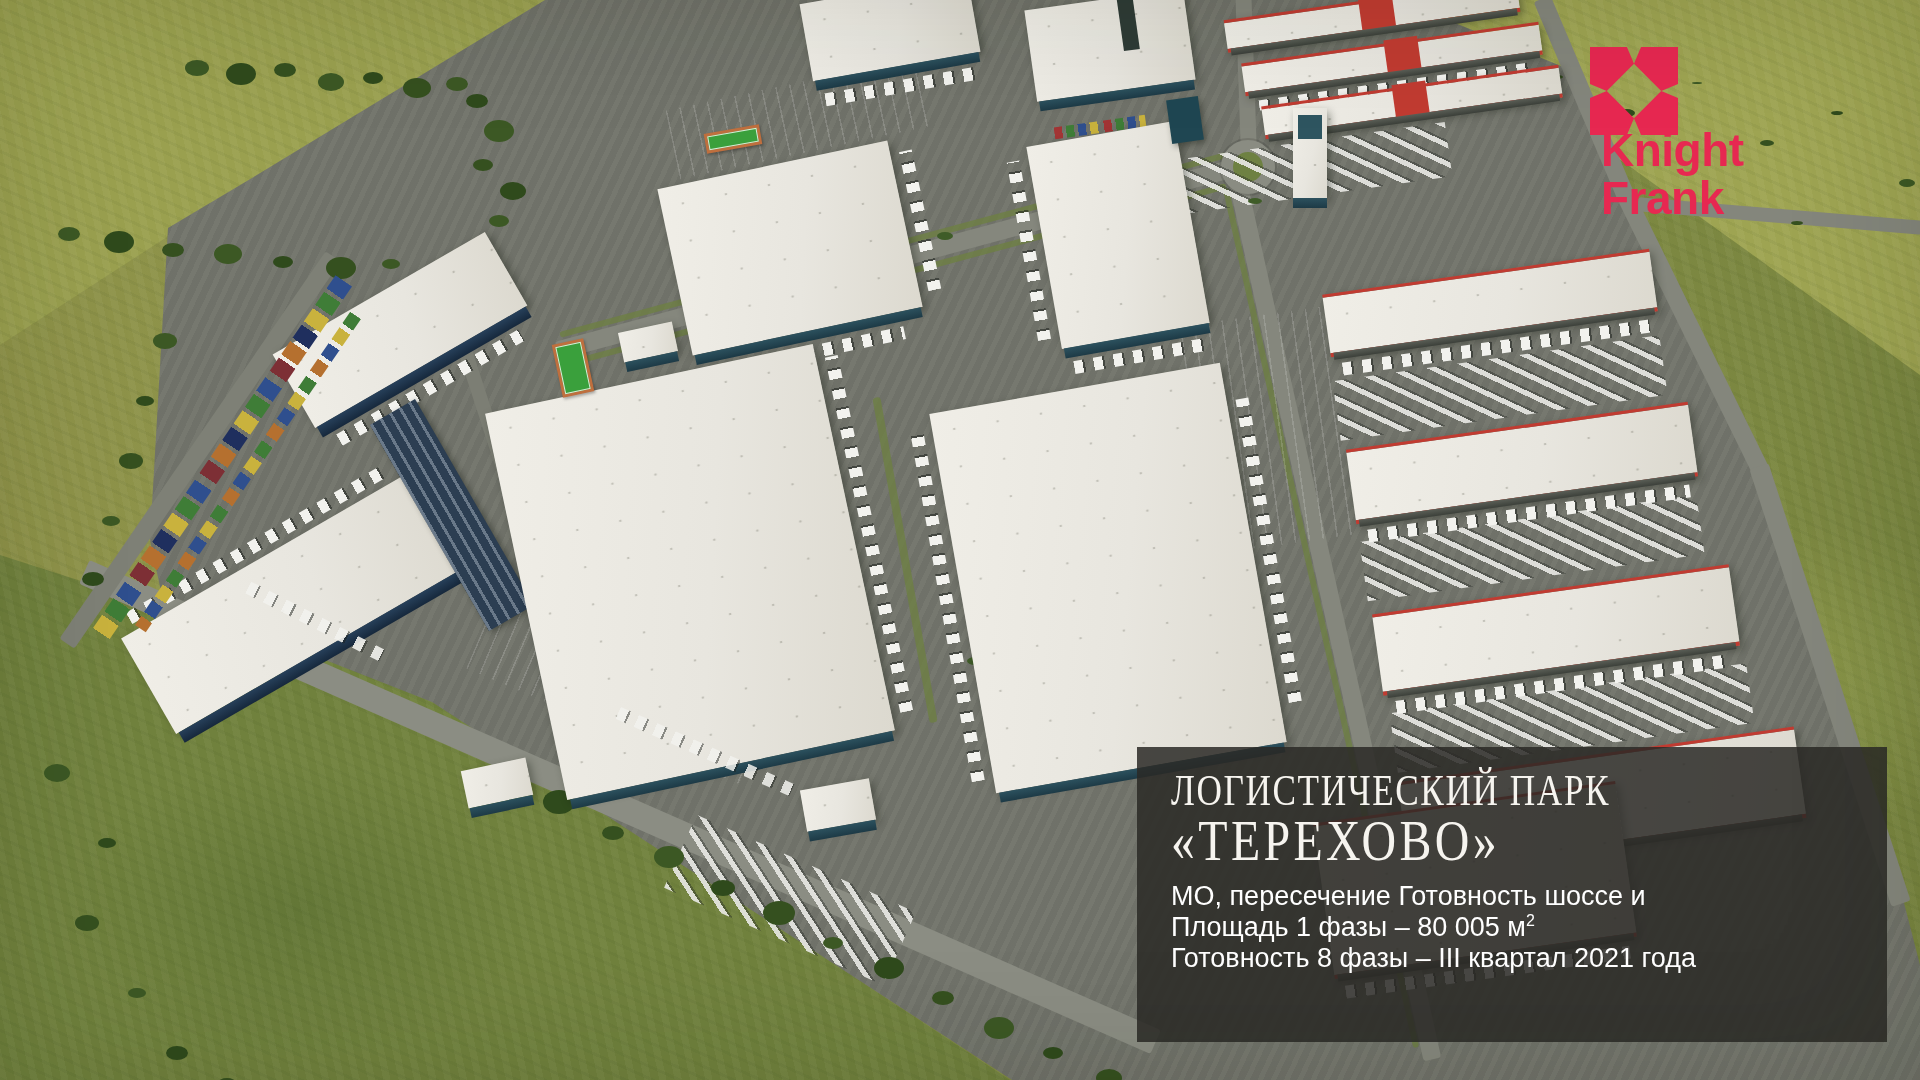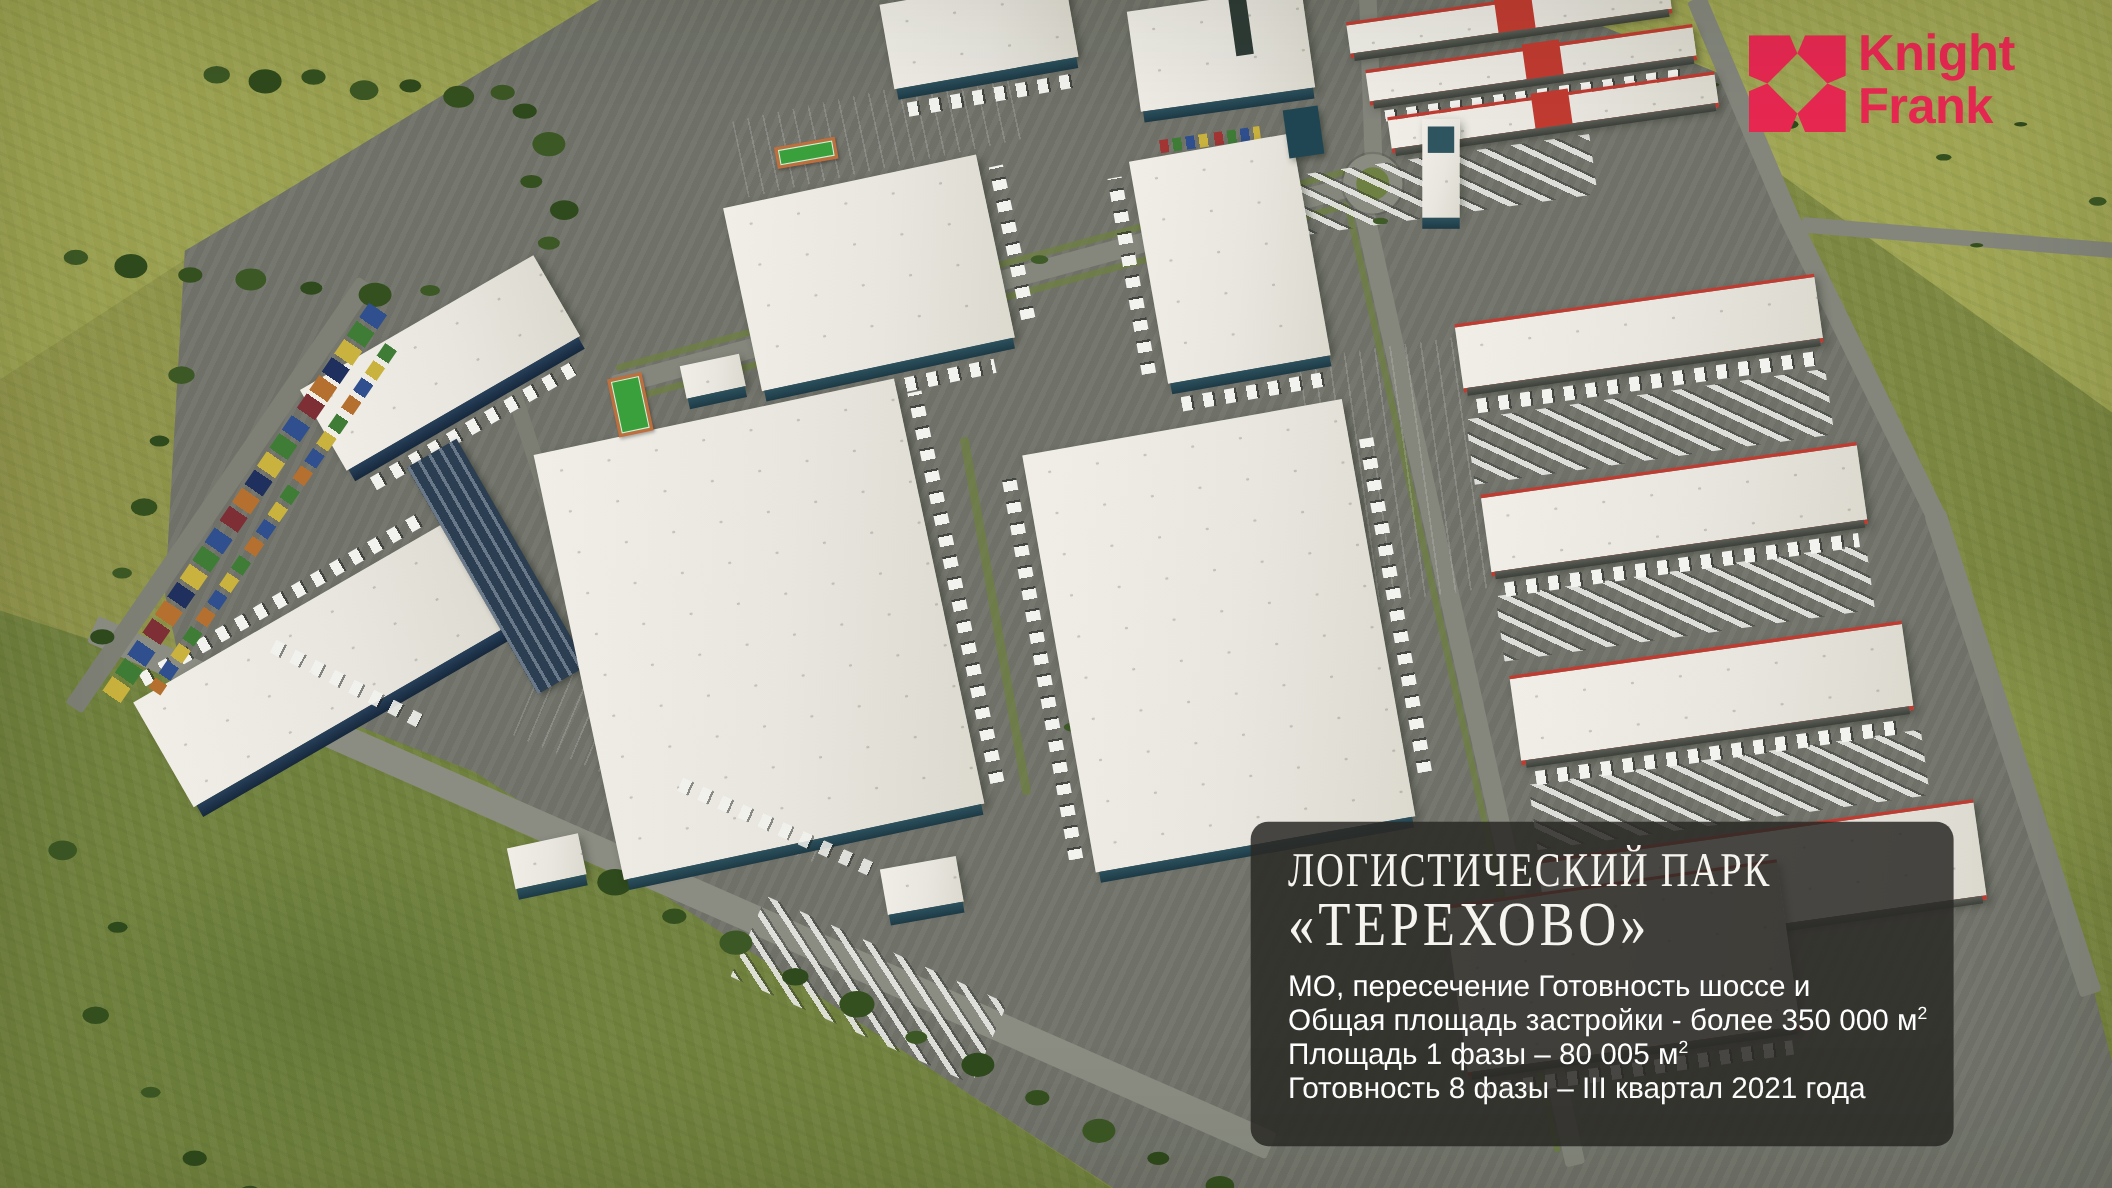--- a/index.html
+++ b/index.html
@@ -58,31 +58,31 @@
   .court-in{position:absolute;inset:3px;background:#3aa03c;border:1px solid rgba(255,255,255,.8);}
   .rab{position:absolute;left:1248px;top:167px;width:30px;height:30px;transform:translate(-50%,-50%);
        background:#6e8142;border:12px solid #8a8c82;border-radius:50%;box-shadow:0 0 0 2px rgba(0,0,0,.12);}
   .ctn{position:absolute;transform:translate(-50%,-50%) rotate(var(--r,0deg));
        background:repeating-linear-gradient(90deg,#2f4f8e 0 16px,rgba(0,0,0,0) 16px 20px,#3f7d37 20px 36px,rgba(0,0,0,0) 36px 40px,#c9b23d 40px 56px,rgba(0,0,0,0) 56px 60px,#1f2f5e 60px 76px,rgba(0,0,0,0) 76px 80px,#b5702f 80px 96px,rgba(0,0,0,0) 96px 100px,#7d2f35 100px 116px,rgba(0,0,0,0) 116px 124px);}
   .ctn2{position:absolute;transform:translate(-50%,-50%) rotate(var(--r,0deg));
        background:repeating-linear-gradient(90deg,#3f7d37 0 14px,rgba(0,0,0,0) 14px 19px,#c9b23d 19px 33px,rgba(0,0,0,0) 33px 38px,#2f4f8e 38px 52px,rgba(0,0,0,0) 52px 57px,#b5702f 57px 71px,rgba(0,0,0,0) 71px 78px);}
   .cargo{position:absolute;transform:translate(-50%,-50%) rotate(var(--r,0deg));
        background:repeating-linear-gradient(90deg,#a23434 0 8px,rgba(0,0,0,0) 8px 12px,#3f7d37 12px 20px,rgba(0,0,0,0) 20px 24px,#2f4f8e 24px 32px,rgba(0,0,0,0) 32px 36px,#c9b23d 36px 44px,rgba(0,0,0,0) 44px 50px);}
   
-  .panel{position:absolute;left:1137px;top:747px;width:639px;height:295px;
-         background:rgba(42,41,38,.85);box-sizing:border-box;padding:20px 26px 0 34px;border-radius:16px;}
+  .panel{position:absolute;left:1137px;top:747px;width:750px;height:295px;
+         background:rgba(42,41,38,.85);box-sizing:border-box;padding:20px 26px 0 34px;}
   .p-title1{font-family:"Liberation Serif",serif;font-weight:400;color:#f6f4ef;
             font-size:44px;line-height:47px;letter-spacing:2px;transform:scaleX(.80);transform-origin:left;white-space:nowrap;}
   .p-title2{font-family:"Liberation Serif",serif;font-weight:400;color:#f6f4ef;
             font-size:57px;line-height:54px;letter-spacing:4px;transform:scaleX(.84);transform-origin:left;white-space:nowrap;}
   .p-details{margin-top:13px;font-size:27px;line-height:31px;color:#ffffff;}
   .p-line{white-space:nowrap;}
   .p-line sup{font-size:16px;line-height:0;}
   
-  .logo{position:absolute;left:1590px;top:32px;display:flex;align-items:center;}
+  .logo{position:absolute;left:1590px;top:47px;display:flex;align-items:flex-start;flex-direction:column;}
   .logo svg{width:88px;height:88px;display:block;}
   .logo-text{margin-left:11px;margin-top:-9px;font-weight:bold;font-size:46px;line-height:48px;
              letter-spacing:-.5px;color:#e72851;}
   .vig{box-shadow:inset 0 0 140px rgba(20,30,10,.14);pointer-events:none;}
 </style>
 </head>
 <body>
 
 <div class="stage">
 
@@ -226,20 +226,19 @@
       <div>Knight</div>
       <div>Frank</div>
     </div>
   </div>
 
   <div class="panel">
     <div class="p-title1">ЛОГИСТИЧЕСКИЙ ПАРК</div>
     <div class="p-title2">«ТЕРЕХОВО»</div>
     <div class="p-details">
       <div class="p-line"><span>МО, пересечение Готовность шоссе и</span><sup></sup></div>
-      <div class="p-line"><span>Общая площадь застройки - более 350 000 м</span><sup>2</sup></div>
       <div class="p-line"><span>Площадь 1 фазы – 80 005 м</span><sup>2</sup></div>
       <div class="p-line"><span>Готовность 8 фазы – III квартал 2021 года</span><sup></sup></div>
     </div>
   </div>
 
   <div class="layer vig"></div>
 </div>
 
 </body></html>

